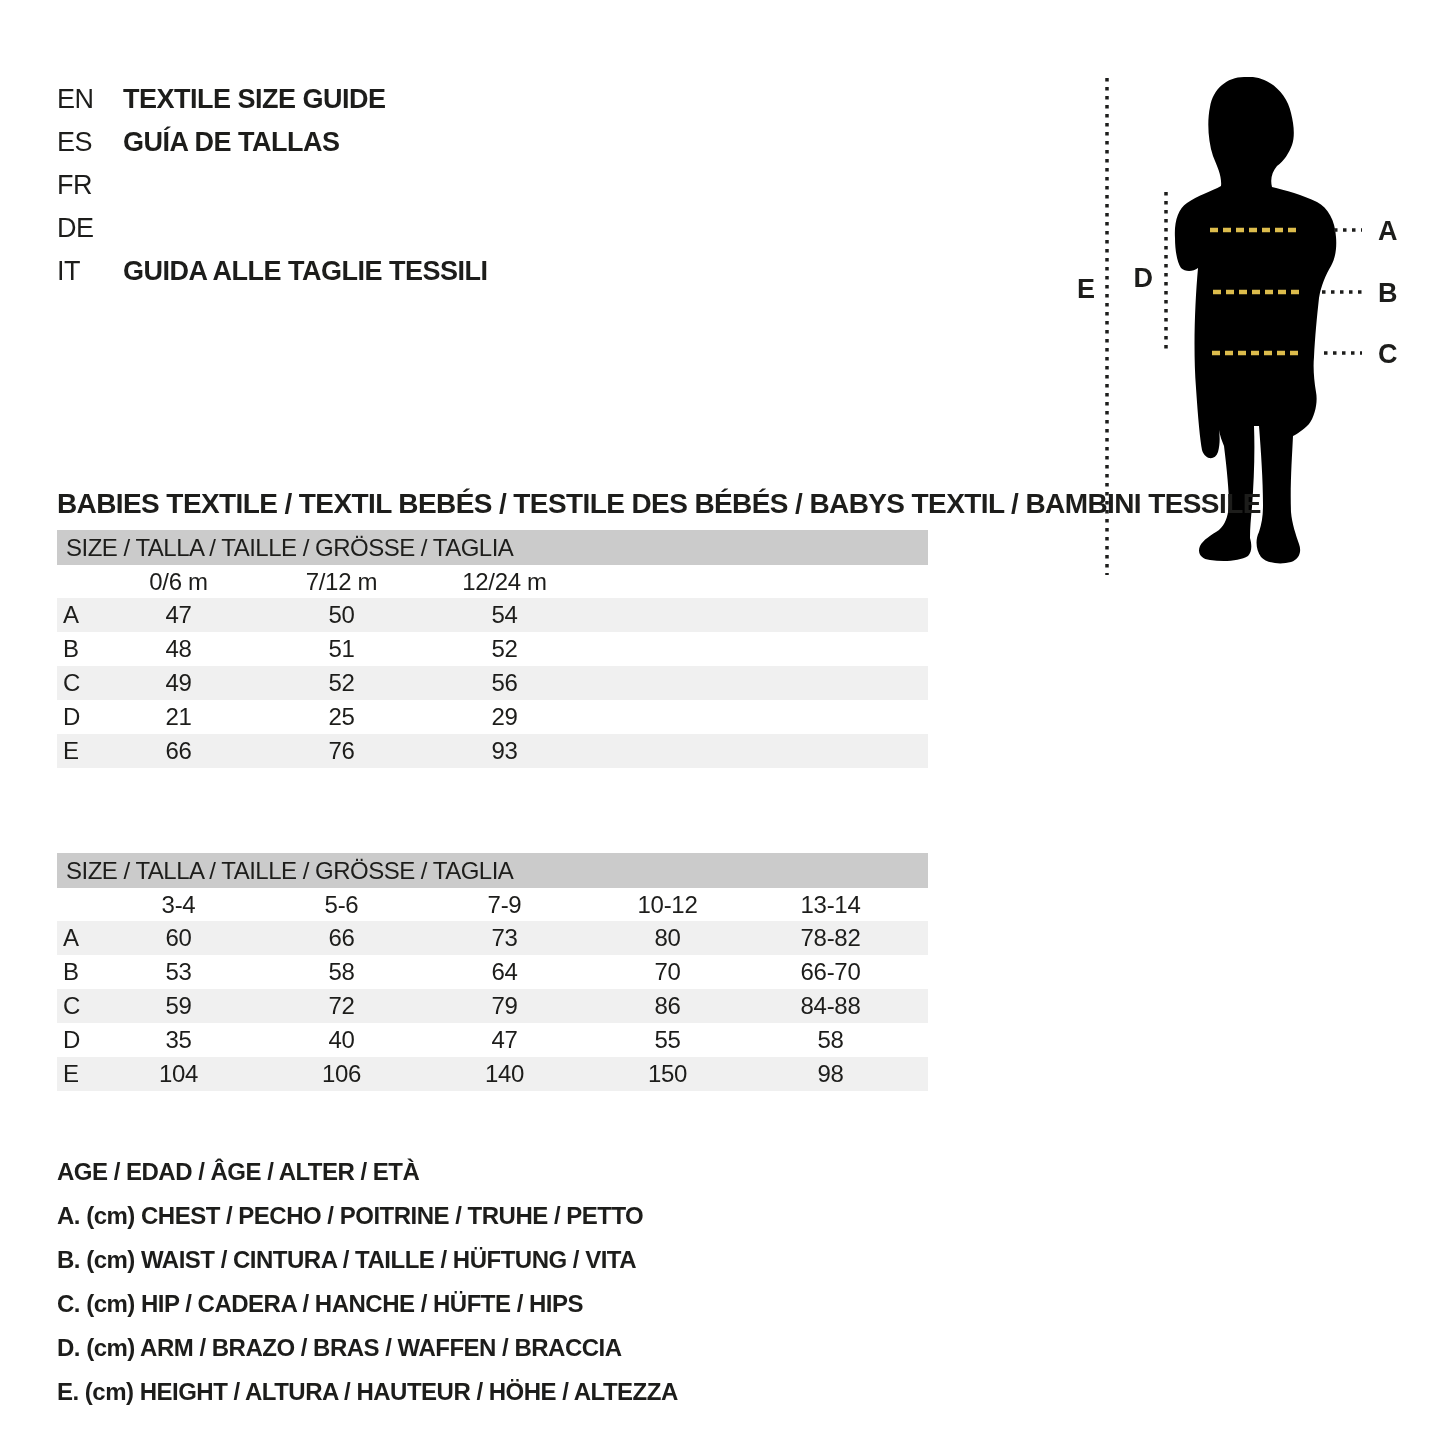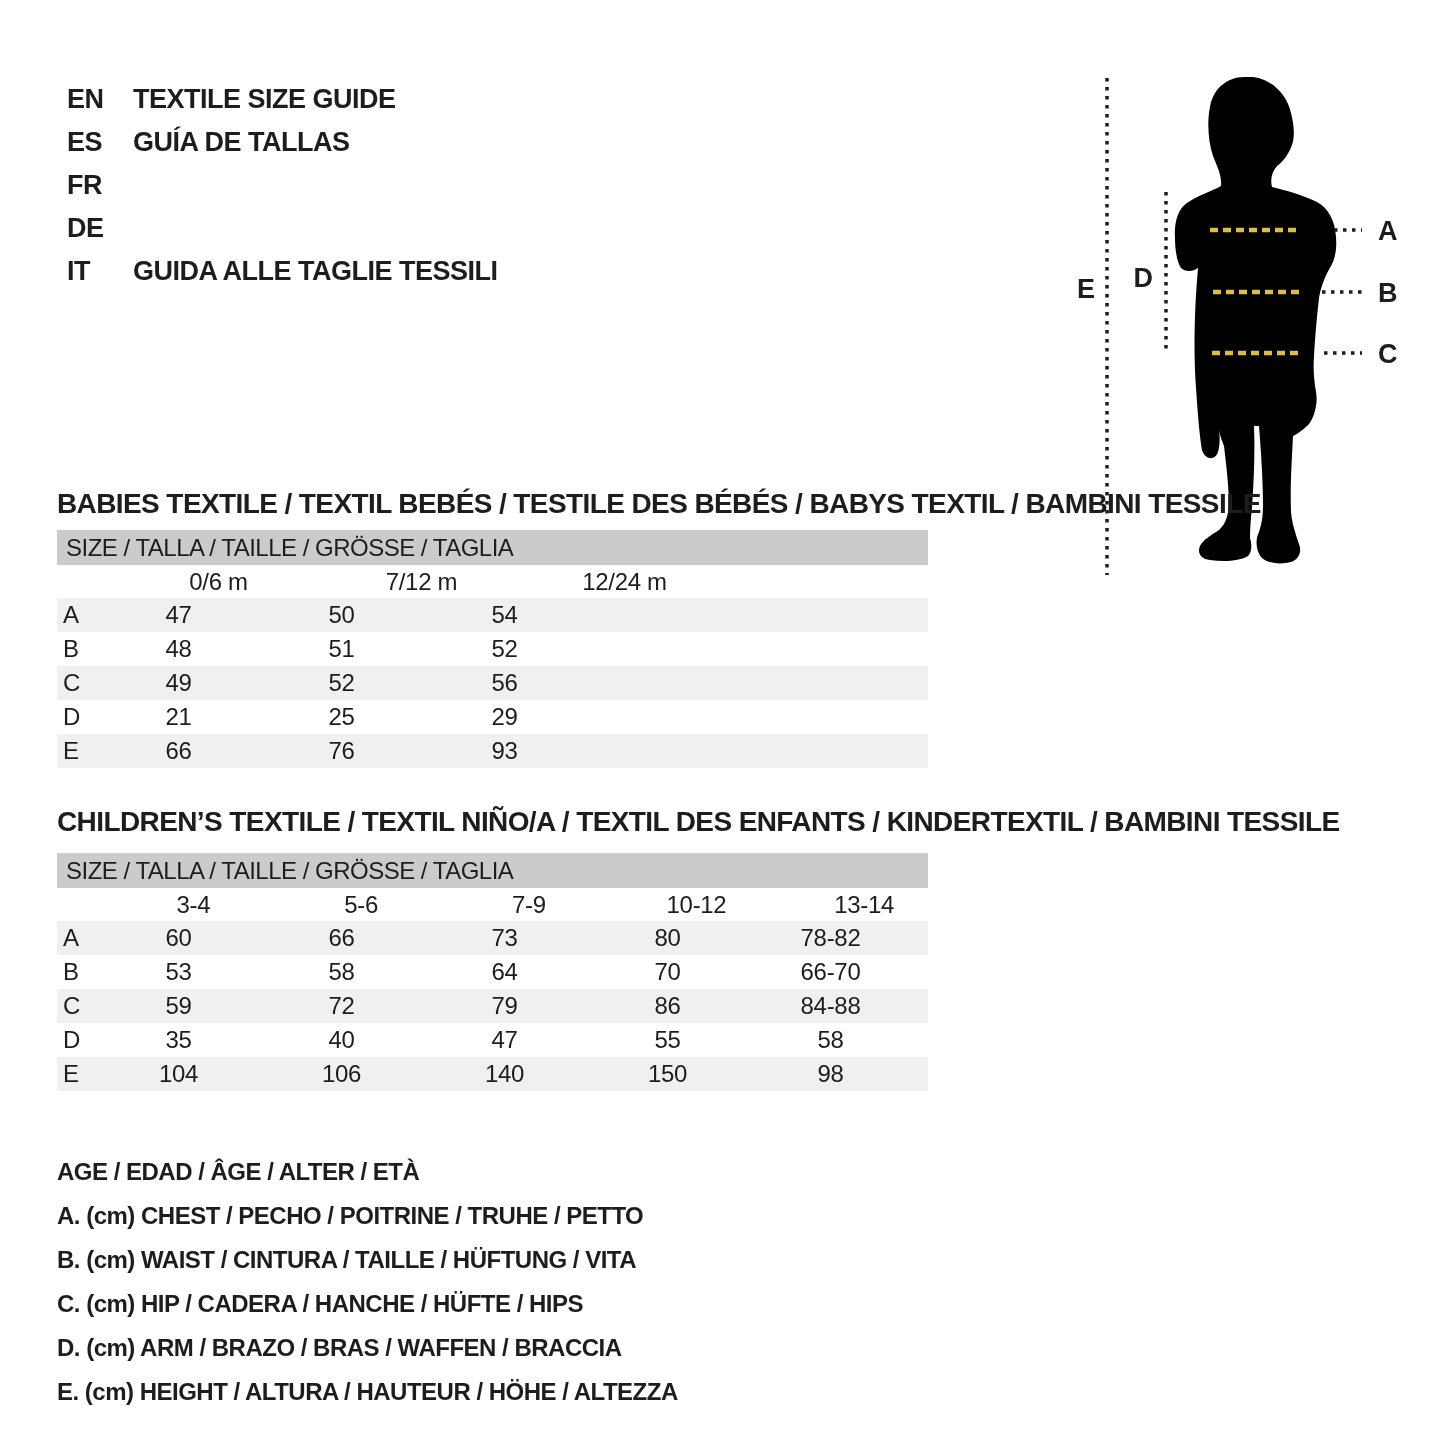--- a/index.html
+++ b/index.html
@@ -10,21 +10,21 @@
     background: #ffffff;
     font-family: "Liberation Sans", sans-serif;
     color: #1d1d1b;
     overflow: hidden;
   }
 
   
   .languages { position: absolute; left: 57px; top: 78px; }
   .lang-row { display: flex; height: 43px; align-items: center; }
   .lang-code {
-    width: 66px; font-size: 27px; font-weight: 700; letter-spacing: -0.5px; margin-left: 10px;
+    width: 66px; font-size: 27px; font-weight: 400; letter-spacing: -0.5px;
   }
   .lang-title { font-size: 27px; font-weight: 700; letter-spacing: -0.5px; white-space: nowrap; text-align: right; }
 
   
   .figure-svg { position: absolute; left: 1060px; top: 60px; width: 385px; height: 540px; }
   .figure-label {
     font-family: "Liberation Sans", sans-serif;
     font-size: 27px; font-weight: 700; fill: #1d1d1b;
   }
 
@@ -36,21 +36,21 @@
 
   
   .size-table { position: absolute; left: 57px; width: 871px; }
   .size-bar {
     height: 35px; background: #cbcbcb;
     display: flex; align-items: center;
     padding-left: 9px; box-sizing: border-box;
     font-size: 24px; font-weight: 400; letter-spacing: -0.5px;
   }
   .t-row { display: flex; align-items: center; height: 34px; font-size: 24px; letter-spacing: -0.3px; }
-  .t-row.header-row { height: 33px; gap: 40px; }
+  .t-row.header-row { height: 33px; }
   .t-row.shade { background: #f0f0f0; }
   .cell-label { width: 40px; padding-left: 6px; box-sizing: border-box; }
   .cell { width: 163px; text-align: center; }
 
   
   .legend { position: absolute; left: 57px; top: 1150px; }
   .legend-line {
     height: 44px; display: flex; align-items: center;
     font-size: 24px; font-weight: 700; letter-spacing: -0.5px; white-space: nowrap;
   }
@@ -182,21 +182,20 @@
       <span class="cell">29</span>
     </div>
     <div class="t-row shade">
       <span class="cell-label">E</span>
       <span class="cell">66</span>
       <span class="cell">76</span>
       <span class="cell">93</span>
     </div>
   </div>
 
-  <div class="doc-title" style="top: 806px;">CHILDREN’S TEXTILE / TEXTIL NIÑO/A / TEXTIL DES ENFANTS / KINDERTEXTIL / BAMBINI TESSILE</div>
   <div class="size-table" style="top: 853px;">
     <div class="size-bar">
       <span>SIZE / TALLA / TAILLE / GRÖSSE / TAGLIA</span>
     </div>
     <div class="t-row header-row">
       <span class="cell-label"></span>
       <span class="cell">3-4</span>
       <span class="cell">5-6</span>
       <span class="cell">7-9</span>
       <span class="cell">10-12</span>

